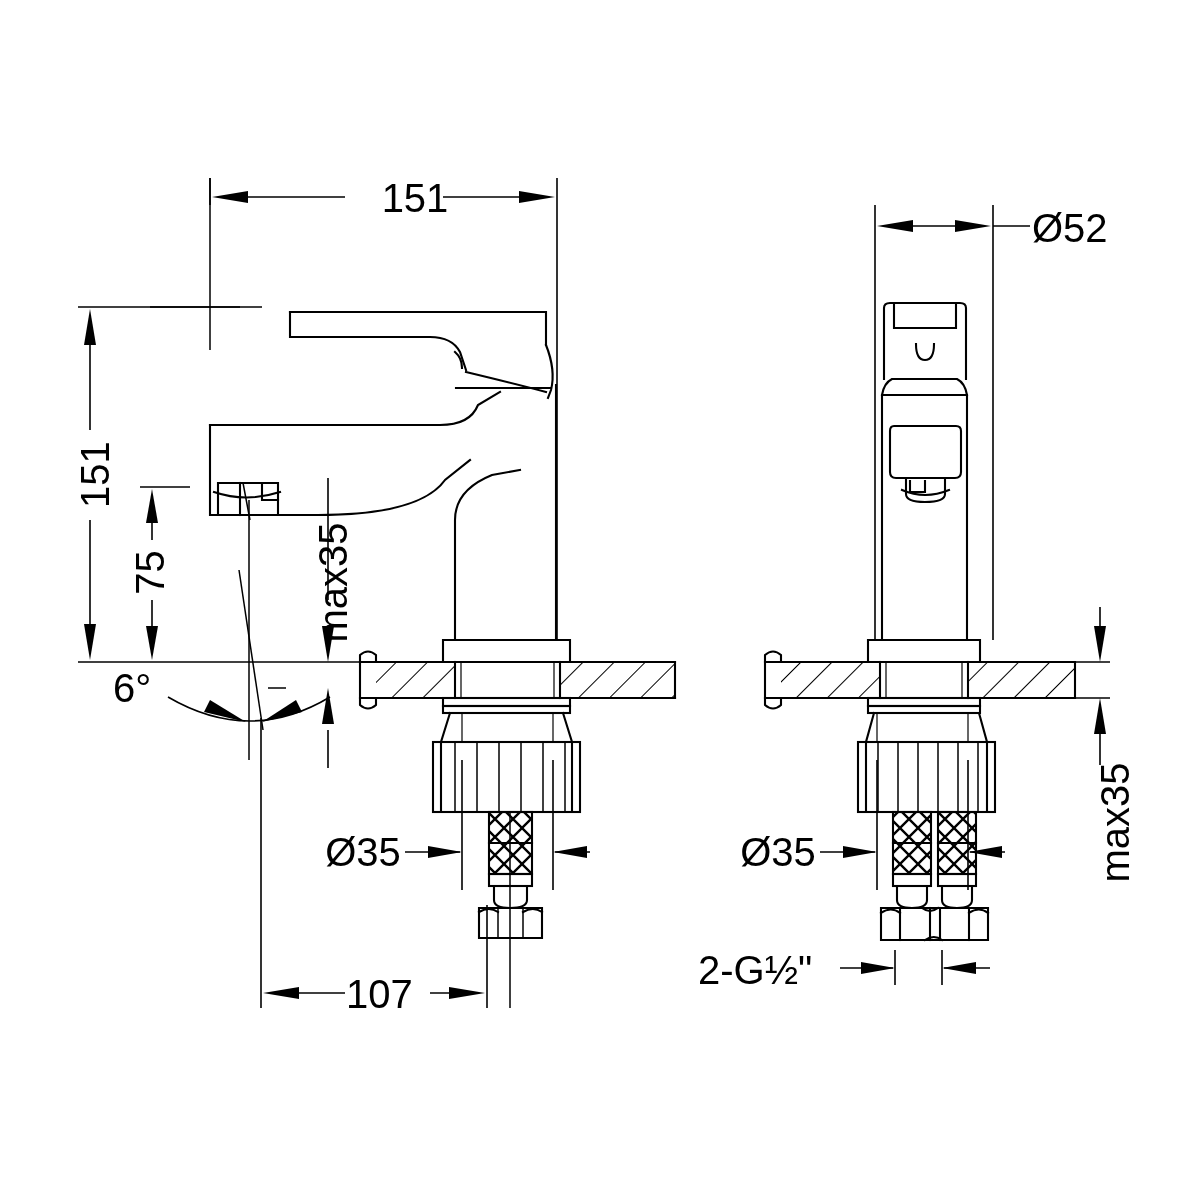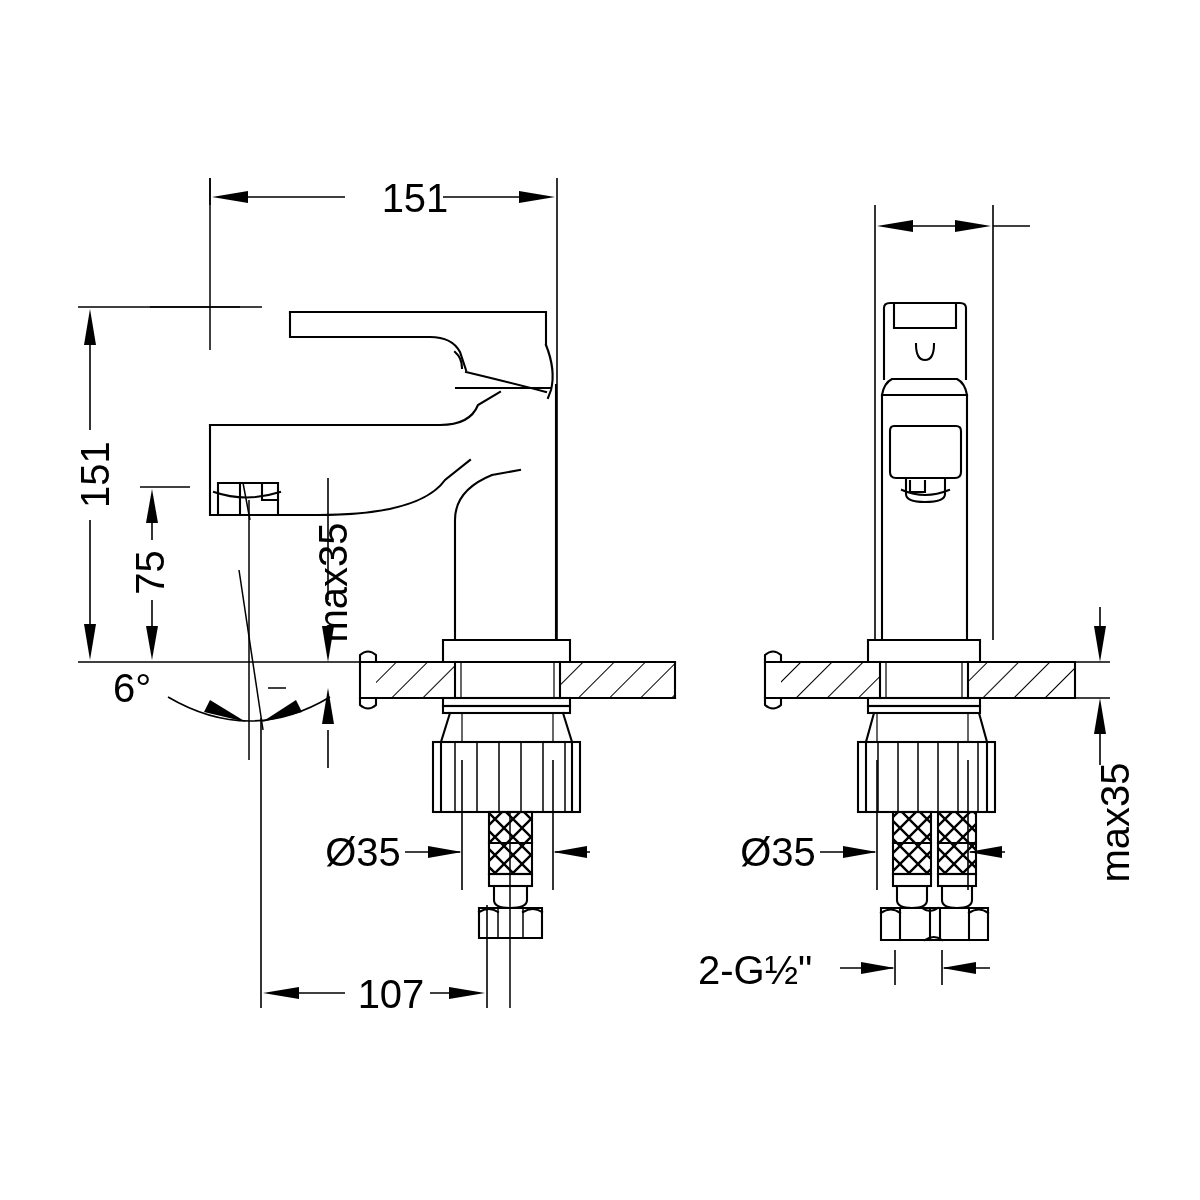--- a/index.html
+++ b/index.html
@@ -315,22 +315,23 @@
   <div style="position:absolute; left:40px; top:452px; width:110px; text-align:center; transform:rotate(-90deg); transform-origin:center;" class="txt">151</div>
 
   <div style="position:absolute; left:105px; top:550px; width:90px; text-align:center; transform:rotate(-90deg); transform-origin:center;" class="txt">75</div>
 
   <div style="position:absolute; left:248px; top:560px; width:170px; text-align:center; transform:rotate(-90deg); transform-origin:center;" class="txt">max35</div>
 
   <div style="position:absolute; left:113px; top:666px; width:80px; text-align:left;" class="txt">6°</div>
 
   <div style="position:absolute; left:308px; top:830px; width:110px; text-align:center;" class="txt">Ø35</div>
 
-  <div style="position:absolute; left:346px; top:972px; width:90px; text-align:center;" class="txt">107</div>
-
+  <div style="position:absolute; left:346px; top:972px; width:90px; text-align:left;" class="txt">107</div>
+
+  <div style="position:absolute; left:1032px; top:206px; width:130px; text-align:left;" class="txt">Ø52</div>
 
   <div style="position:absolute; left:1030px; top:800px; width:170px; text-align:center; transform:rotate(-90deg); transform-origin:center;" class="txt">max35</div>
 
   <div style="position:absolute; left:723px; top:830px; width:110px; text-align:center;" class="txt">Ø35</div>
 
   <div style="position:absolute; left:698px; top:948px; width:150px; text-align:left;" class="txt">2-G½"</div>
 
 </div>
 
 </body></html>

